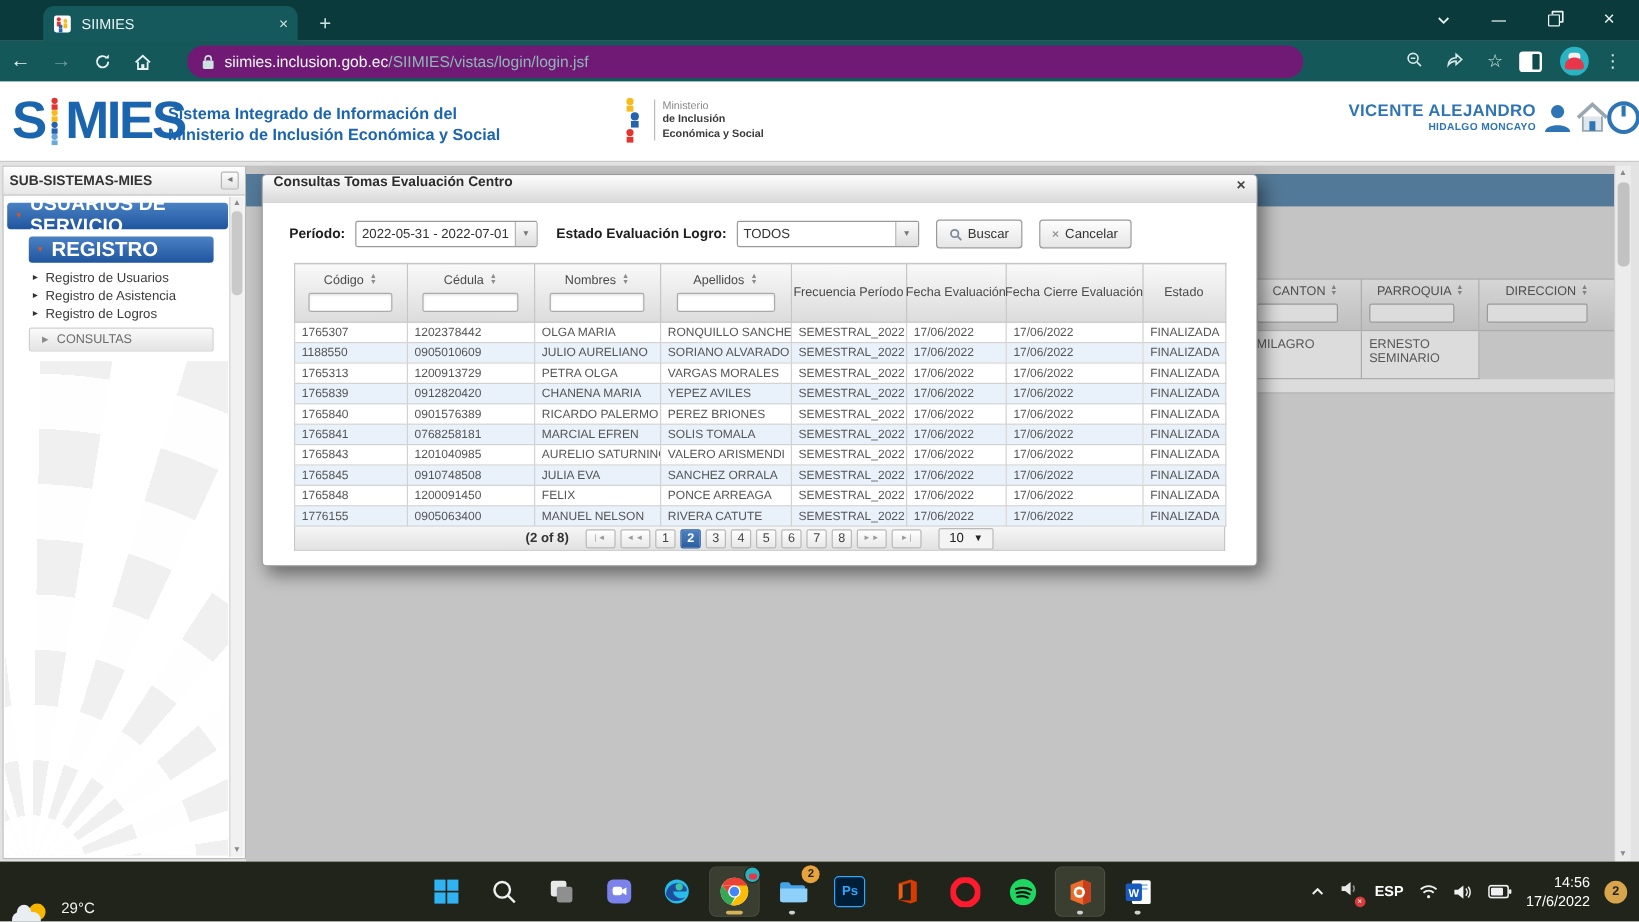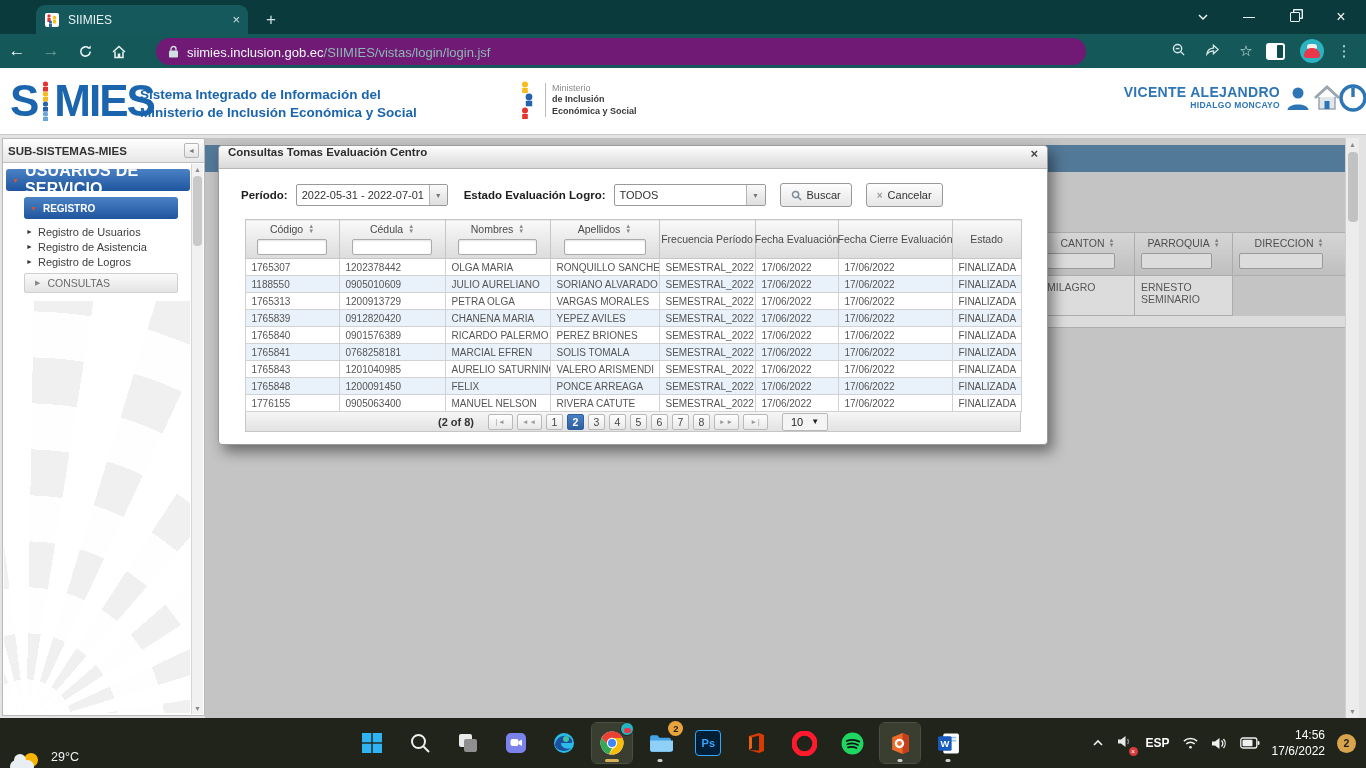--- a/index.html
+++ b/index.html
@@ -57,21 +57,21 @@
   .sb-scroll { position:absolute; right:1px; top:25px; bottom:1px; width:12px; background:#f1f1f1; border-left:1px solid #d5d5d5; }
   .sb-scroll .up, .sb-scroll .dn { position:absolute; left:0; width:11px; text-align:center; font-size:7px; color:#8a8a8a; }
   .sb-scroll .up { top:2px; } .sb-scroll .dn { bottom:2px; }
   .sb-scroll .thumb { position:absolute; left:1px; top:12px; width:9px; height:70px; background:#c9c9c9; border-radius:4px; }
   .blue-bar { margin:6px 14px 0 3px; height:22px; background:linear-gradient(#4a82c4,#1f559e); border-radius:3px; display:flex; align-items:center; padding:0 6px; gap:6px; }
   .blue-bar .caret { color:#d4552b; font-size:7px; }
   .blue-bar .lbl { color:#ffffff; font-size:16px; font-weight:bold; letter-spacing:.2px; }
   .reg-panel { margin:6px 26px 0 21px; background:#fff; }
   .reg-bar { height:22px; background:linear-gradient(#4a82c4,#1f559e); border-radius:3px; display:flex; align-items:center; padding:0 6px; gap:6px; }
   .reg-bar .caret { color:#d4552b; font-size:7px; }
-  .reg-bar .lbl { color:#fff; font-size:10px; font-weight:bold; }
+  .reg-bar .lbl { color:#fff; font-size:17px; font-weight:bold; }
   .menu-list { padding:5px 0 4px 2px; }
   .menu-item { display:flex; align-items:center; gap:5px; padding:1.5px 0; }
   .mi-arrow { font-size:7px; color:#333; }
   .mi-label { font-size:11px; color:#3c3c3c; }
   .consultas-bar { height:20px; background:linear-gradient(#fafafa,#e4e4e4); border:1px solid #cfcfcf; border-radius:2px; display:flex; align-items:center; padding:0 10px; gap:7px; }
   .consultas-bar .caret { color:#8a8a8a; font-size:7px; }
   .consultas-bar .lbl { font-size:10.5px; color:#6b6b6b; }
   .fan { position:absolute; left:1px; right:14px; top:162px; bottom:2px;
     background-image:
       repeating-radial-gradient(circle at 12% 103%, rgba(255,255,255,.95) 0 46px, rgba(255,255,255,0) 46px 92px),
@@ -107,21 +107,21 @@
   .filters { display:flex; align-items:center; gap:8px; margin:3px 0 12px 10px; }
   .f-label { font-size:11.5px; font-weight:bold; color:#1d1d1d; }
   .selectbox { width:152px; height:22px; border:1px solid #9a9a9a; border-radius:2px; background:#fff; display:flex; align-items:center; }
   .selectbox .val { flex:1; font-size:11px; color:#333; padding:0 5px; white-space:nowrap; }
   .selectbox .dd { width:19px; height:100%; background:linear-gradient(#fafafa,#dedede); border-left:1px solid #b5b5b5; font-size:7px; color:#777; display:flex; align-items:center; justify-content:center; }
   .btn { height:24px; border:1px solid #999; border-radius:3px; background:linear-gradient(#fdfdfd,#e6e6e6); display:flex; align-items:center; gap:5px; padding:0 10px; font-size:11px; color:#333; margin-left:6px; }
   .btn svg { display:block; }
   .btn .bx { color:#9a9a9a; font-size:10px; font-weight:bold; }
 
   .m-table { width:776px; margin:0 auto; border-collapse:collapse; table-layout:fixed; }
-  .m-table th { background:linear-gradient(#f9f9f9,#dcdcdc); border:1px solid #c6c6c6; height:39px; vertical-align:middle; padding:2px 4px; }
+  .m-table th { background:linear-gradient(#f9f9f9,#dcdcdc); border:1px solid #c6c6c6; height:49px; vertical-align:middle; padding:2px 4px; }
   .th-label-row { display:flex; justify-content:center; align-items:center; gap:5px; }
   .th-label { font-size:10.5px; font-weight:normal; color:#4a4a4a; white-space:nowrap; }
   .sort { display:flex; flex-direction:column; line-height:5px; }
   .sort span { font-size:6px; color:#8a8a8a; }
   .th-filter { width:82%; height:16px; border:1px solid #ababab; border-radius:2px; display:block; margin:4px auto 1px; box-shadow:inset 0 1px 2px rgba(0,0,0,.12); }
   .m-table td { border:1px solid #d2d2d2; height:17px; font-size:10px; color:#555; padding:0 6px; white-space:nowrap; overflow:hidden; }
   .m-table tbody tr:nth-child(even) { background:#e9f1fa; }
   .m-table tbody tr:nth-child(odd) { background:#ffffff; }
 
   .paginator { width:776px; margin:0 auto; height:20px; background:linear-gradient(#f6f6f6,#e2e2e2); border:1px solid #c6c6c6; border-top:none; display:flex; align-items:center; justify-content:center; gap:4px; }
@@ -548,20 +548,30 @@
               <td>1765843</td>
               <td>1201040985</td>
               <td>AURELIO SATURNINO</td>
               <td>VALERO ARISMENDI</td>
               <td>SEMESTRAL_2022</td>
               <td>17/06/2022</td>
               <td>17/06/2022</td>
               <td>FINALIZADA</td>
             </tr>
             <tr>
+              <td>1765845</td>
+              <td>0910748508</td>
+              <td>JULIA EVA</td>
+              <td>SANCHEZ ORRALA</td>
+              <td>SEMESTRAL_2022</td>
+              <td>17/06/2022</td>
+              <td>17/06/2022</td>
+              <td>FINALIZADA</td>
+            </tr>
+            <tr>
               <td>1765848</td>
               <td>1200091450</td>
               <td>FELIX</td>
               <td>PONCE ARREAGA</td>
               <td>SEMESTRAL_2022</td>
               <td>17/06/2022</td>
               <td>17/06/2022</td>
               <td>FINALIZADA</td>
             </tr>
             <tr>

